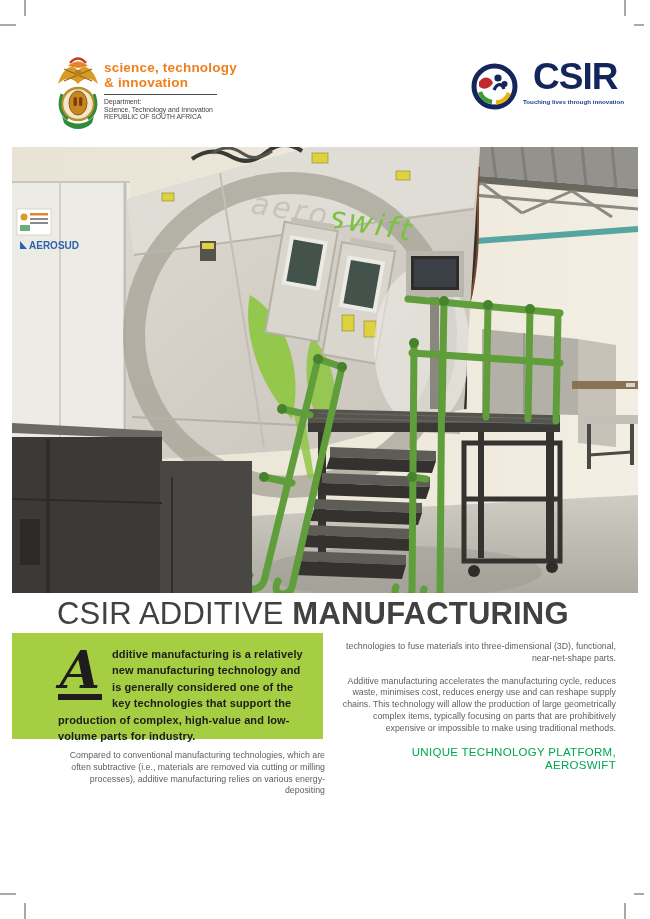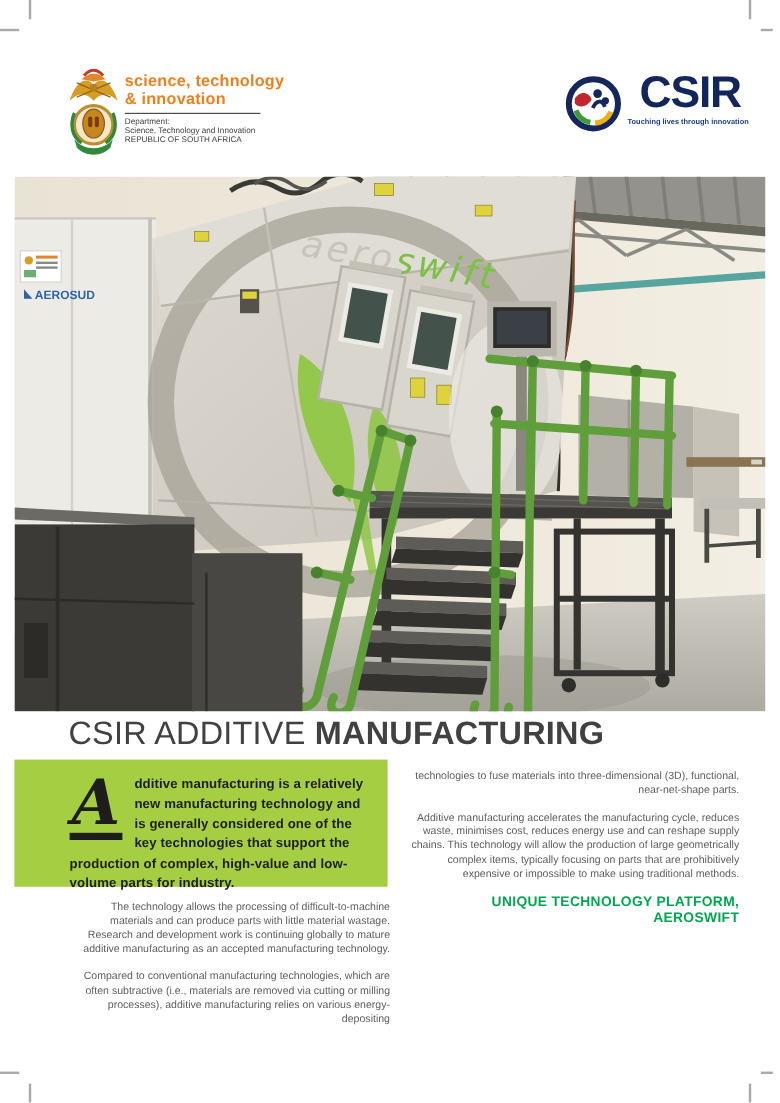--- a/index.html
+++ b/index.html
@@ -14,34 +14,34 @@
   .gov-sep{width:113px;height:1px;background:#4b4b4d;margin:4px 0 3px 0;}
   .gov-small{font-size:6.8px;color:#3c3c3e;line-height:7.6px;}
   .csir{position:absolute;left:471px;top:62px;width:130px;height:50px;}
   .csir-roundel{position:absolute;left:0;top:1px;width:47px;height:47px;}
   .csir-name{position:absolute;left:50px;top:-6px;font-size:37px;font-weight:bold;
              color:#13265c;letter-spacing:-1px;margin-left:12px;}
   .csir-tag{position:absolute;left:52px;top:36px;font-size:6.2px;font-weight:bold;color:#1b3f92;white-space:nowrap;}
   
   .hero{position:absolute;left:12px;top:147px;width:626px;height:446px;overflow:hidden;}
   
-  .title{position:absolute;left:57px;top:596px;font-size:27px;color:#414042;letter-spacing:.2px;white-space:nowrap;}
+  .title{position:absolute;left:57px;top:596px;font-size:31px;color:#414042;letter-spacing:.2px;white-space:nowrap;}
   .title .bold{font-weight:bold;}
   .intro-box{position:absolute;left:12px;top:633px;width:311px;height:106px;background:#a6ce42;
              box-sizing:border-box;padding:13px 18px 0 46px;}
   .intro-text{font-size:11px;line-height:16.4px;color:#1d1d1b;font-weight:bold;letter-spacing:.1px;}
   .dropcap{float:left;width:44px;height:46px;margin:2px 10px 2px 0;
            font-family:"DejaVu Serif",serif;font-style:italic;font-weight:bold;
            font-size:52px;line-height:44px;color:#1d1d1b;text-align:center;
            border-bottom:6px solid #1d1d1b;}
   .col{position:absolute;font-size:8.8px;line-height:11.8px;color:#5d5e60;text-align:right;}
   .col p{margin:0 0 11px 0;}
   .col-left{left:57px;top:750px;width:268px;}
   .col-right{left:337px;top:641px;width:279px;}
-  .green-head{color:#00a651;font-weight:bold;font-size:11.5px;line-height:13.5px;
+  .green-head{color:#00a651;font-weight:normal;font-size:11.5px;line-height:13.5px;
               letter-spacing:.3px;margin:4px 0 9px 0;}
 </style>
 </head>
 <body>
 
 <div class="page">
 
   <div class="crop" style="left:24px;top:0;width:2px;height:16px;"></div>
   <div class="crop" style="left:0;top:24px;width:16px;height:2px;"></div>
   <div class="crop" style="left:624px;top:0;width:2px;height:16px;"></div>
@@ -305,21 +305,20 @@
   </div>
 
   <div class="title"><span>CSIR ADDITIVE </span><span class="bold">MANUFACTURING</span></div>
 
   <div class="intro-box">
     <div class="dropcap">A</div>
     <div class="intro-text">dditive manufacturing is a relatively new manufacturing technology and is generally considered one of the key technologies that support the production of complex, high-value and low-volume parts for industry.</div>
   </div>
 
   <div class="col col-left">
-    <p>The technology allows the processing of difficult-to-machine materials and can produce parts with little material wastage. Research and development work is continuing globally to mature additive manufacturing as an accepted manufacturing technology.</p>
     <p>Compared to conventional manufacturing technologies, which are often subtractive (i.e., materials are removed via cutting or milling processes), additive manufacturing relies on various energy-depositing</p>
   </div>
 
   <div class="col col-right">
     <p>technologies to fuse materials into three-dimensional (3D), functional, near-net-shape parts.</p>
     <p>Additive manufacturing accelerates the manufacturing cycle, reduces waste, minimises cost, reduces energy use and can reshape supply chains. This technology will allow the production of large geometrically complex items, typically focusing on parts that are prohibitively expensive or impossible to make using traditional methods.</p>
     <div class="green-head">
       <div>UNIQUE TECHNOLOGY PLATFORM,</div>
       <div>AEROSWIFT</div>
     </div>

